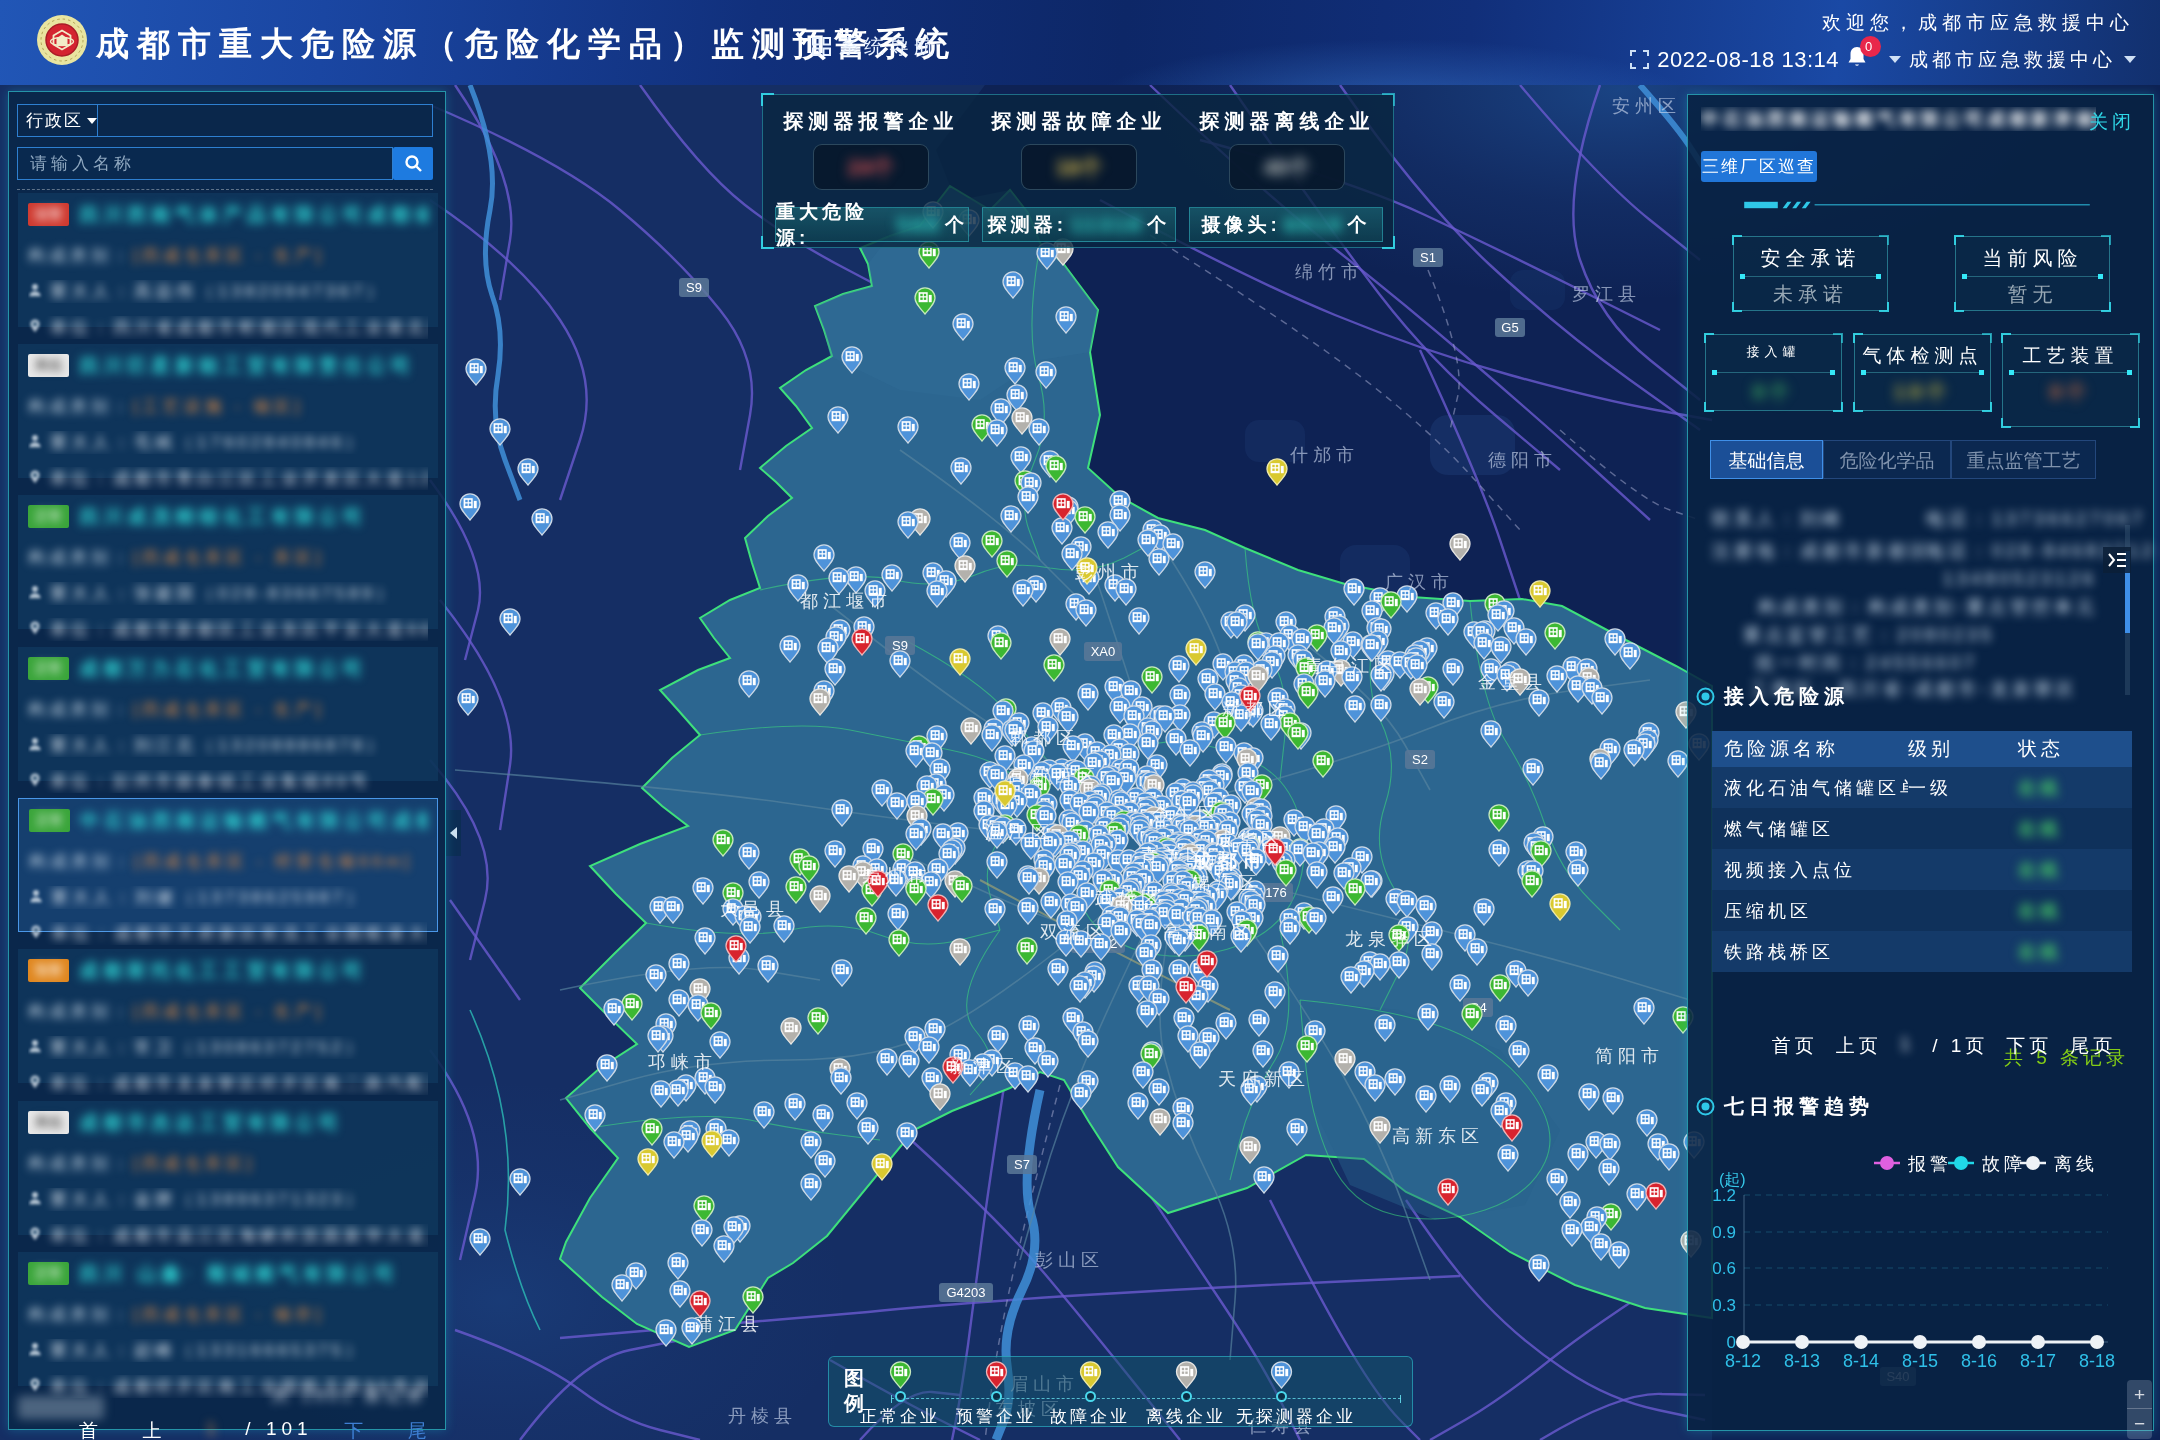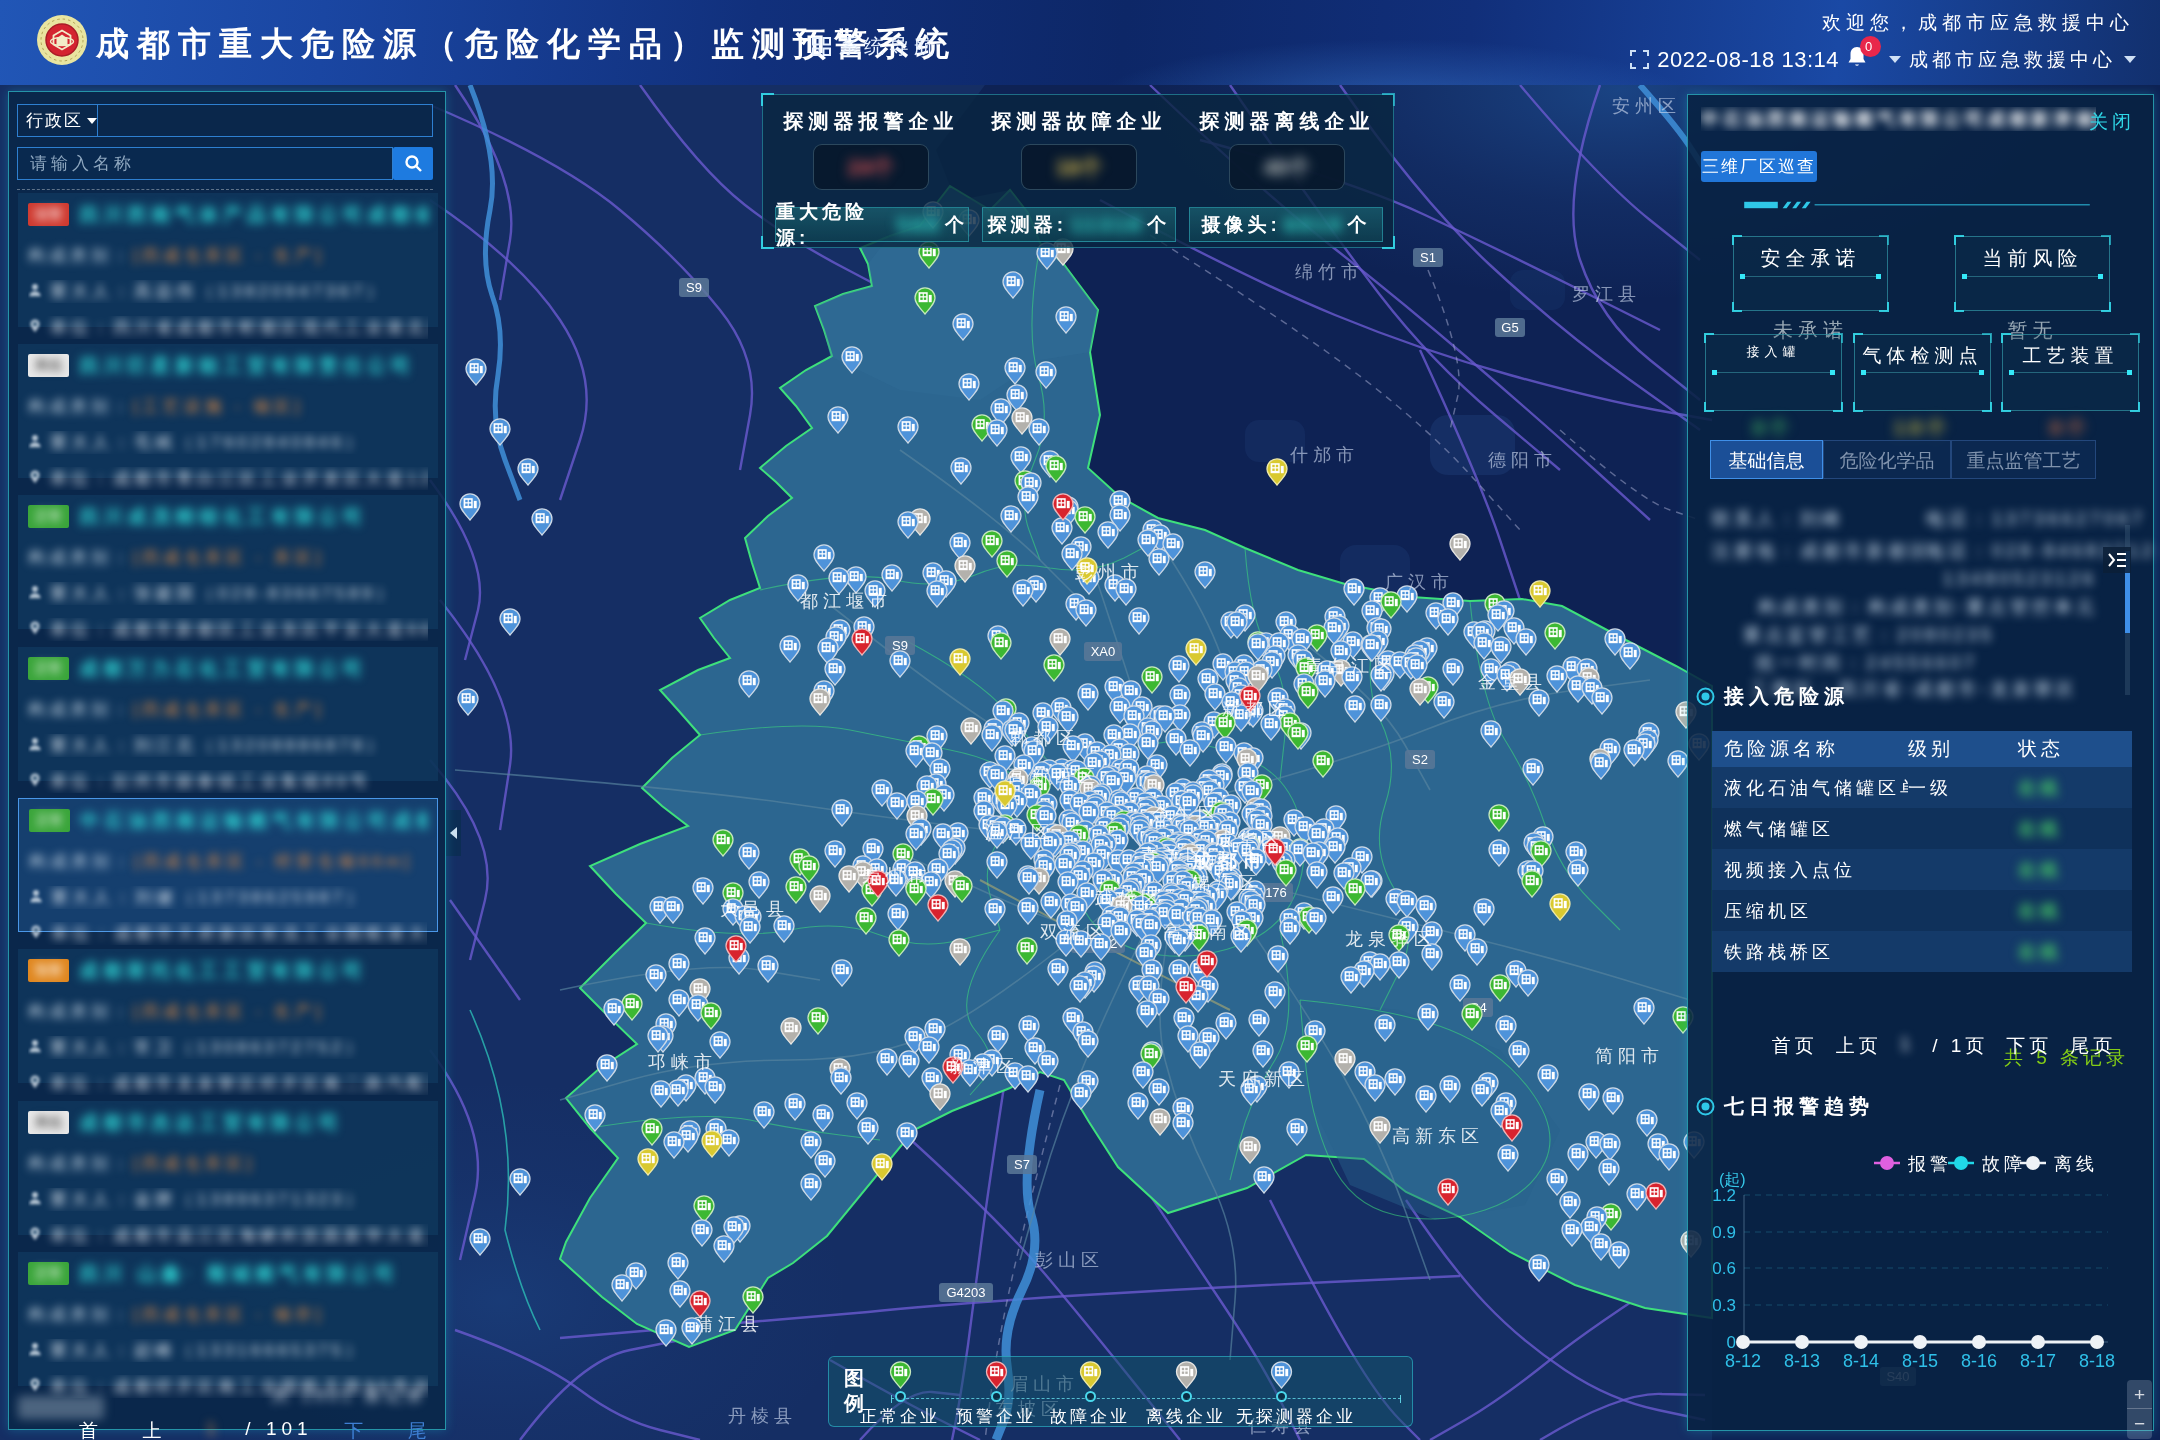--- a/index.html
+++ b/index.html
@@ -75,21 +75,21 @@
 background:rgba(8,34,66,0.88);border:1px solid rgba(42,168,184,0.85);box-shadow:0 0 10px rgba(30,190,215,0.3);}
 #rptitle{position:absolute;left:13px;top:12px;width:395px;color:#fff;font-size:18px;letter-spacing:4px;font-weight:bold;white-space:nowrap;overflow:hidden;}
 #rpclose{position:absolute;right:18px;top:14px;color:#2fd8e8;font-size:19px;letter-spacing:4px;}
 #rpbtn{position:absolute;left:13px;top:56px;width:116px;height:31px;background:#2176d9;border-radius:3px;color:#fff;font-size:17px;letter-spacing:2px;text-align:center;line-height:31px;}
 #rpdiv{position:absolute;left:13px;top:108px;width:432px;height:8px;}
 .vb{position:absolute;height:75px;border:1px solid rgba(50,150,165,0.7);background:rgba(15,60,80,0.22);}
 .vb .lab{position:absolute;top:8px;width:100%;text-align:center;color:#fff;font-size:20px;letter-spacing:5px;font-weight:normal;}
 .vb .dvl{position:absolute;left:8px;right:8px;top:39px;border-top:1px solid rgba(40,110,130,0.9);}
 .vb .dvl:before,.vb .dvl:after{content:"";position:absolute;top:-3px;width:5px;height:5px;background:#35e8f8;}
 .vb .dvl:before{left:-2px;} .vb .dvl:after{right:-2px;}
-.vb .val{position:absolute;top:44px;width:100%;text-align:center;color:#98a8b4;font-size:20px;letter-spacing:5px;margin-top:36px;}
+.vb .val{position:absolute;top:44px;width:100%;text-align:center;color:#98a8b4;font-size:20px;letter-spacing:5px;}
 .vb .cb{width:10px;height:10px;}
 .inf{position:absolute;color:#cfe0ef;font-size:18px;letter-spacing:4px;white-space:nowrap;filter:blur(5px);}
 #rpscroll{position:absolute;left:437px;top:430px;width:5px;height:170px;background:rgba(70,100,130,0.35);}
 #rpthumb{position:absolute;left:437px;top:456px;width:5px;height:82px;background:#3f8fe8;}
 #rpexp{position:absolute;left:415px;top:452px;width:28px;height:26px;background:rgba(10,30,55,0.85);display:flex;align-items:center;justify-content:center;}
 .sech{position:absolute;display:flex;align-items:center;gap:9px;color:#fff;font-size:20px;letter-spacing:5px;font-weight:bold;}
 #rtbl{position:absolute;left:24px;top:636px;width:420px;}
 #rtbl .hd{height:36px;background:#1e4f8c;display:flex;align-items:center;color:#fff;font-size:19px;letter-spacing:4px;}
 #rtbl .rw{height:41px;display:flex;align-items:center;color:#fff;font-size:18px;letter-spacing:4px;}
 #rtbl .rw:nth-child(even){background:rgba(22,62,112,0.85);}
@@ -1449,21 +1449,21 @@
       </div>
 <div class="vb" style="left:166px;top:239px;width:137px;height:77px">
  <span class="cb tl"></span>
         <span class="cb tr"></span>
         <span class="cb bl"></span>
         <span class="cb br"></span>
  <div class="lab" style="font-size:19px">气体检测点</div>
         <div class="dvl" style="top:37px"></div>
  <div class="val" style="color:#c8b83f;font-weight:bold;filter:blur(6px)">18个</div>
       </div>
-<div class="vb" style="left:314px;top:239px;width:137px;height:77px">
+<div class="vb" style="left:314px;top:239px;width:137px;height:93px">
  <span class="cb tl"></span>
         <span class="cb tr"></span>
         <span class="cb bl"></span>
         <span class="cb br"></span>
  <div class="lab" style="font-size:19px">工艺装置</div>
         <div class="dvl" style="top:37px"></div>
  <div class="val" style="color:#c96a3f;font-weight:bold;filter:blur(6px)">8个</div>
       </div>
 <div style="position:absolute;left:22px;top:345px;width:113px;height:39px;background:#1b4f97;border:1px solid #3f8fe8;color:#fff;font-size:19px;text-align:center;line-height:39px;">基础信息</div>
 <div style="position:absolute;left:135px;top:345px;width:128px;height:39px;background:rgba(13,42,84,0.8);border:1px solid #23477c;color:#8093ad;font-size:19px;text-align:center;line-height:39px;">危险化学品</div>

